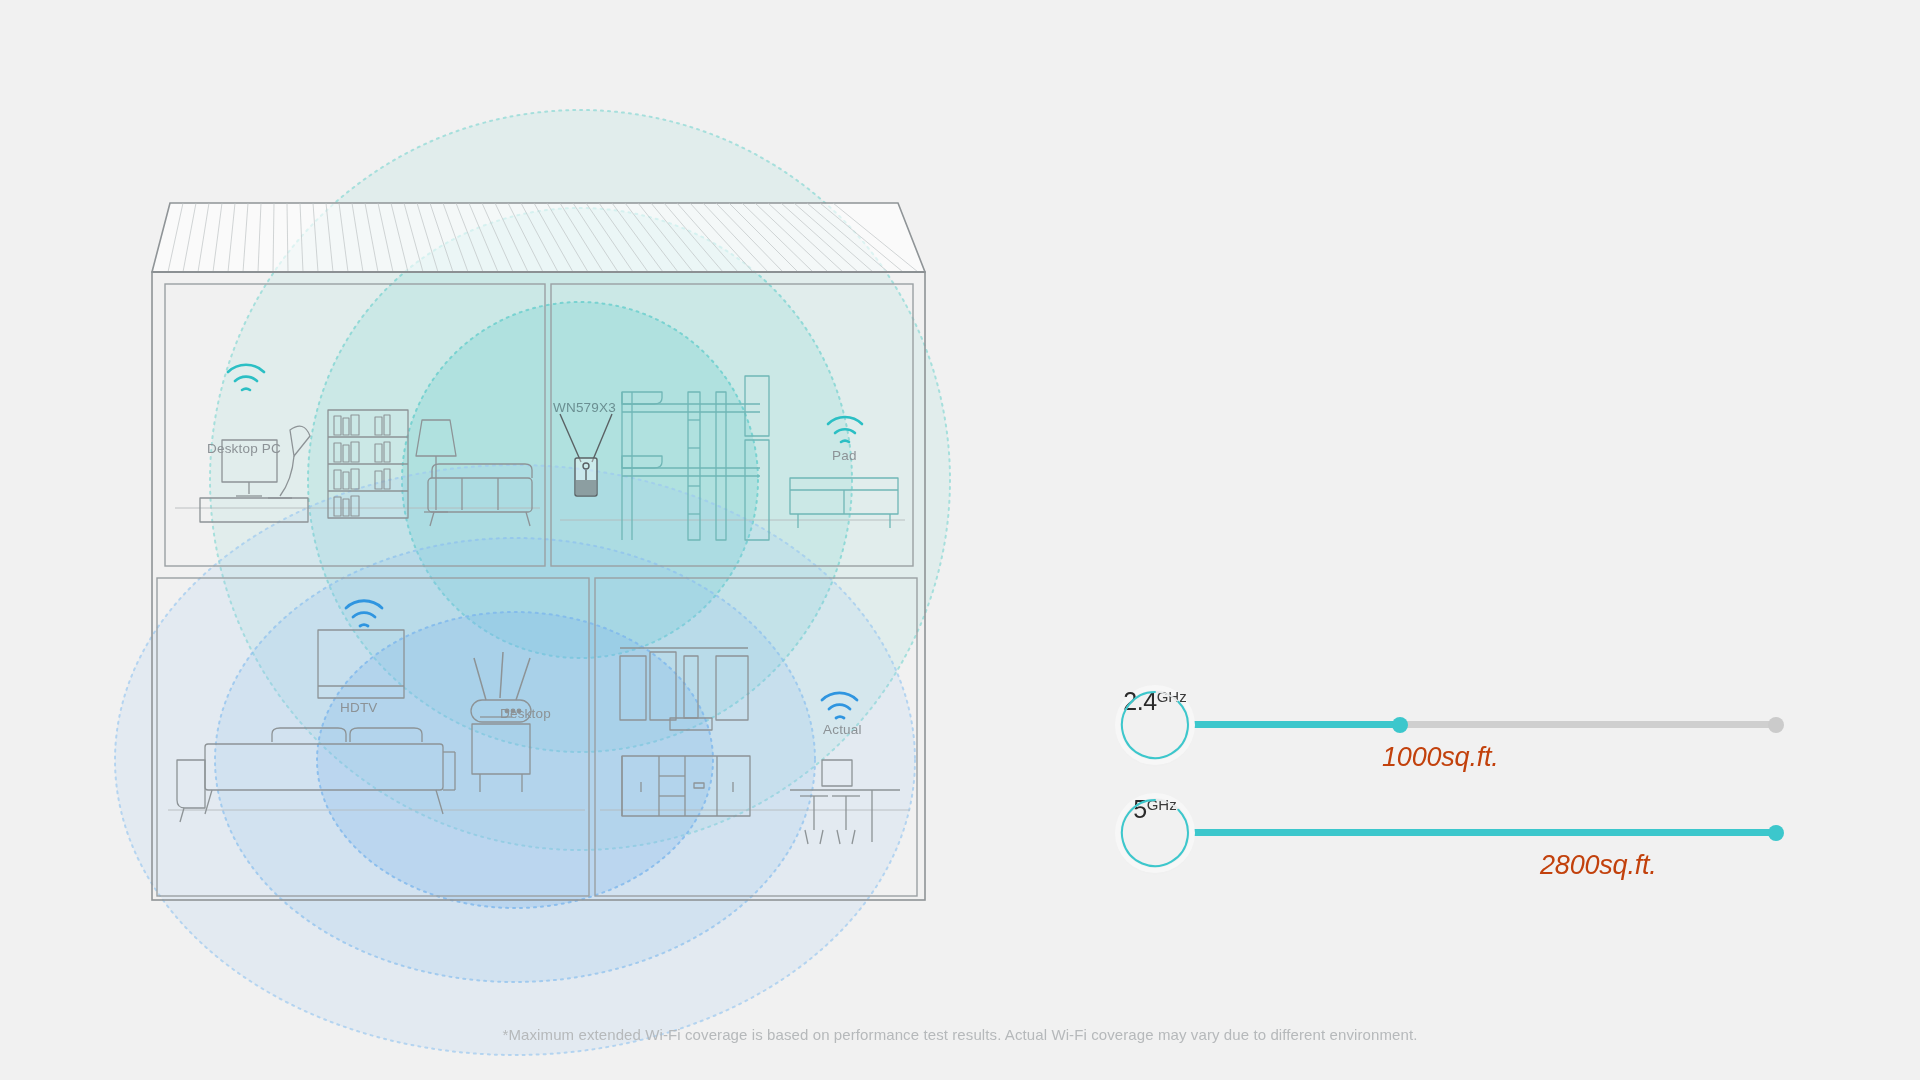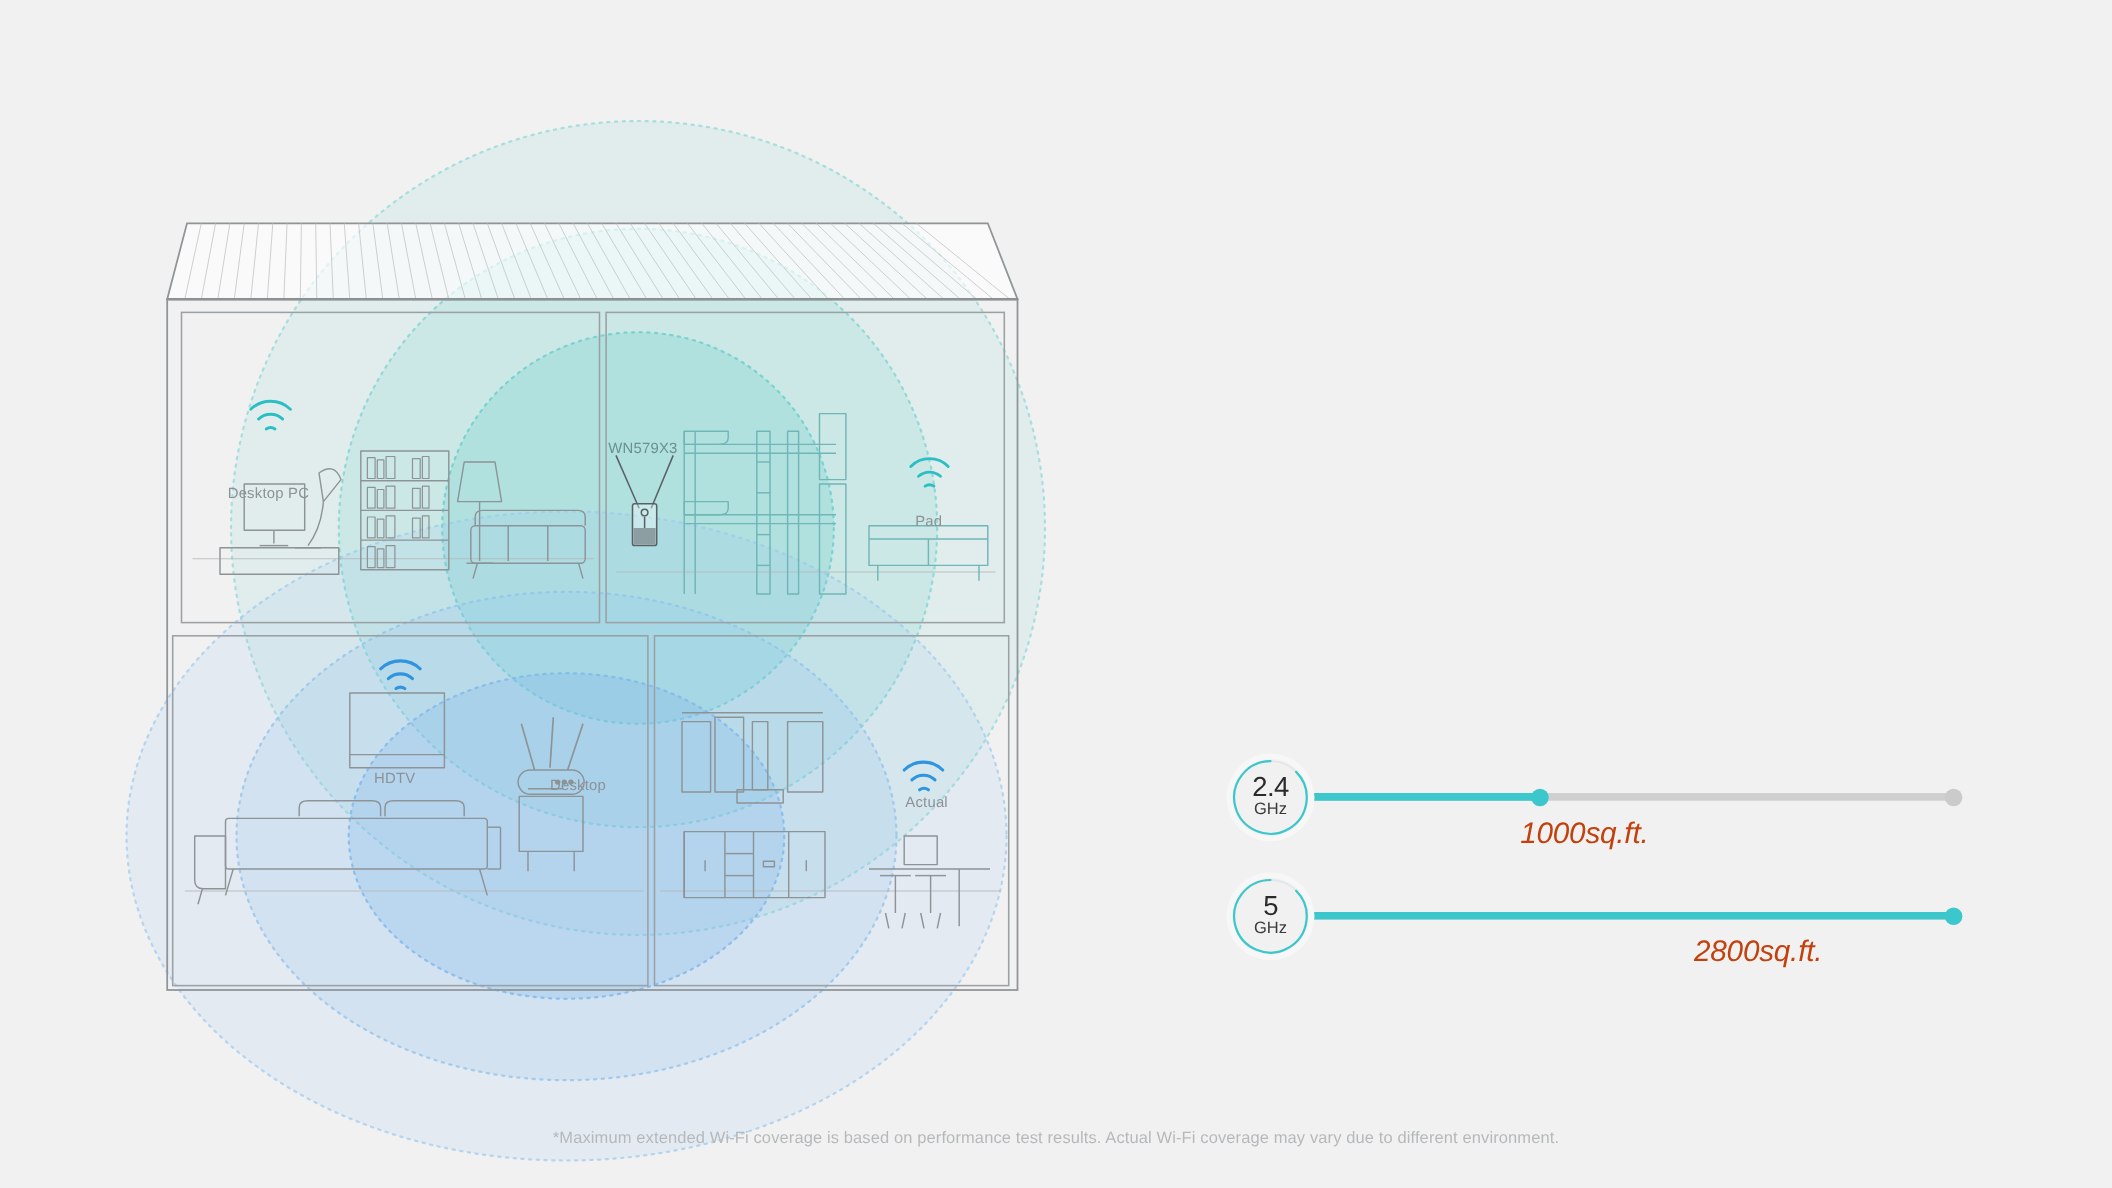--- a/index.html
+++ b/index.html
@@ -29,22 +29,22 @@
   #panel{ position:absolute; left:1120px; top:690px; width:720px; height:200px; }
 
   .band-row{ position:absolute; left:0; width:720px; height:80px; }
   .band-row.r1{ top:0; }
   .band-row.r2{ top:108px; }
 
   .badge{
     position:absolute; left:0; top:0;
     width:70px; height:70px; border-radius:50%;
     background:#f1f1f1;
-    display:flex; flex-direction:column;
-    align-items:center; justify-content:center;
+    display:flex; flex-direction:row;
+    align-items:flex-start; justify-content:center;
     box-shadow:0 0 0 5px #f7f7f7, 0 2px 6px rgba(0,0,0,.06);
     z-index:3;
   }
   .badge .ring{ position:absolute; left:-1px; top:-1px; width:72px; height:72px; }
   .badge .num{
     font-size:25px; color:#2b2b2b; line-height:.95;
     font-weight:400; letter-spacing:-.5px;
   }
   .badge .unit{ font-size:15px; color:#3a3a3a; line-height:1.1; margin-top:-1px; }
 
@@ -397,21 +397,21 @@
       </g>
       <g fill="none" stroke="#2f95e0" stroke-width="2.8" stroke-linecap="round">
         <path d="M822 700 a25 25 0 0 1 35 0"></path>
         <path d="M829 709 a15 15 0 0 1 21 0"></path>
         <path d="M836 718 a7 7 0 0 1 8 0"></path>
       </g>
     </svg>
 
     <div class="dev-label" style="left:207px;  top:393px;margin-top:48px;">Desktop PC</div>
     <div class="dev-label" style="left:553px;  top:400px; color:#6b8f92;">WN579X3</div>
-    <div class="dev-label" style="left:832px;  top:448px;margin-top:18px;">Pad</div>
+    <div class="dev-label" style="left:832px;  top:448px;">Pad</div>
     <div class="dev-label" style="left:340px;  top:700px;">HDTV</div>
     <div class="dev-label" style="left:500px;  top:706px;">Desktop</div>
     <div class="dev-label" style="left:823px;  top:722px;">Actual</div>
   </div>
 
   <div id="panel">
 
     <div class="band-row r1">
       <div class="badge">
         <svg class="ring" viewBox="0 0 72 72">

